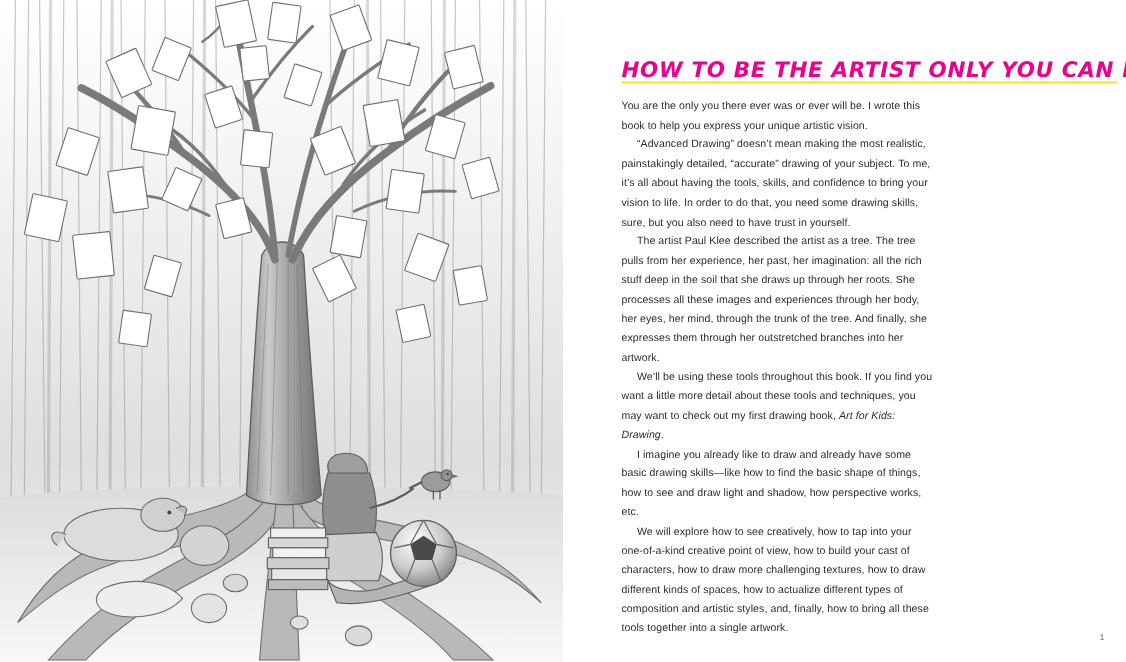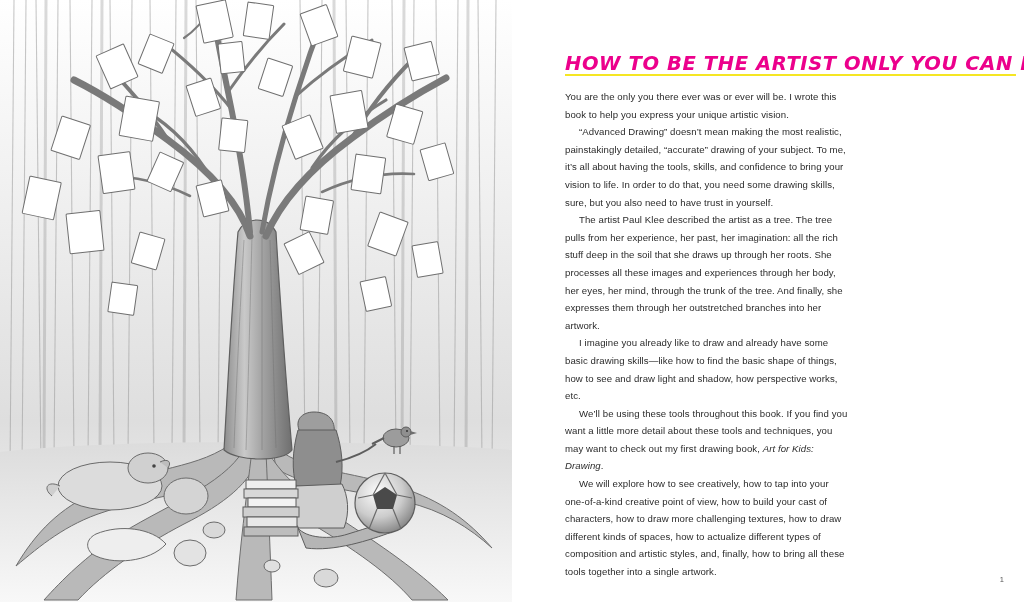--- a/index.html
+++ b/index.html
@@ -342,21 +342,21 @@
   <div class="page-right">
 
     <h1 class="headline">How to Be the Artist Only You Can Be</h1>
 
     <div class="rule"></div>
 
     <div class="body-copy">
       <p class="first">You are the only you there ever was or ever will be. I wrote this book to help you express your unique artistic vision.</p>
       <p>“Advanced Drawing” doesn’t mean making the most realistic, painstakingly detailed, “accurate” drawing of your subject. To me, it’s all about having the tools, skills, and confidence to bring your vision to life. In order to do that, you need some drawing skills, sure, but you also need to have trust in yourself.</p>
       <p>The artist Paul Klee described the artist as a tree. The tree pulls from her experience, her past, her imagination: all the rich stuff deep in the soil that she draws up through her roots. She processes all these images and experiences through her body, her eyes, her mind, through the trunk of the tree. And finally, she expresses them through her outstretched branches into her artwork.</p>
+      <p><span>We’ll be using these tools throughout this book. If you find you want a little more detail about these tools and techniques, you may want to check out my first drawing book, </span><em>Art for Kids: Drawing</em><span>.</span></p>
       <p>I imagine you already like to draw and already have some basic drawing skills—like how to find the basic shape of things, how to see and draw light and shadow, how perspective works, etc.</p>
-      <p><span>We’ll be using these tools throughout this book. If you find you want a little more detail about these tools and techniques, you may want to check out my first drawing book, </span><em>Art for Kids: Drawing</em><span>.</span></p>
       <p>We will explore how to see creatively, how to tap into your one-of-a-kind creative point of view, how to build your cast of characters, how to draw more challenging textures, how to draw different kinds of spaces, how to actualize different types of composition and artistic styles, and, finally, how to bring all these tools together into a single artwork.</p>
     </div>
 
     <div class="folio">1</div>
   </div>
 
 </div>
 
 </body></html>

